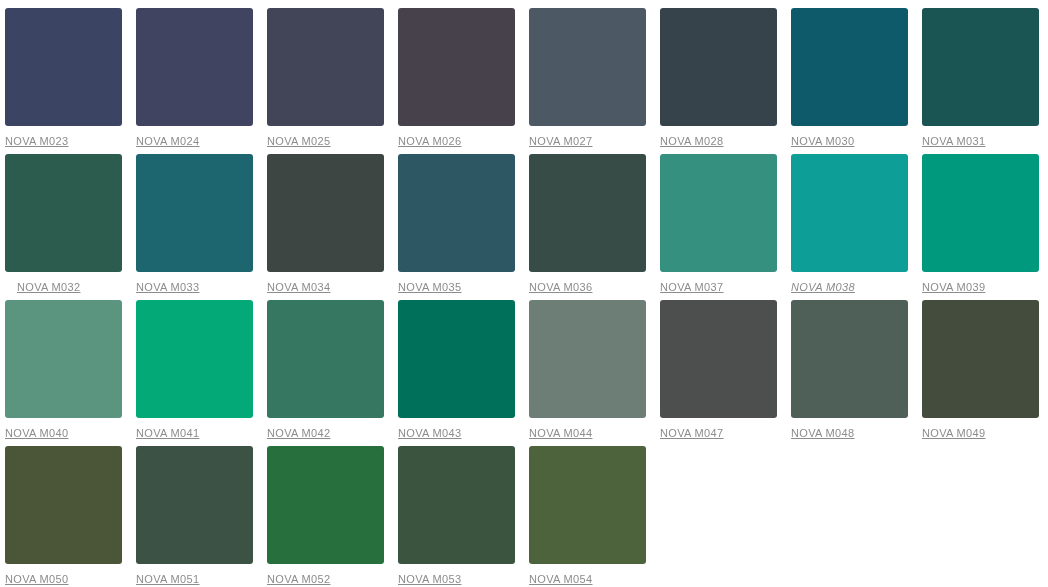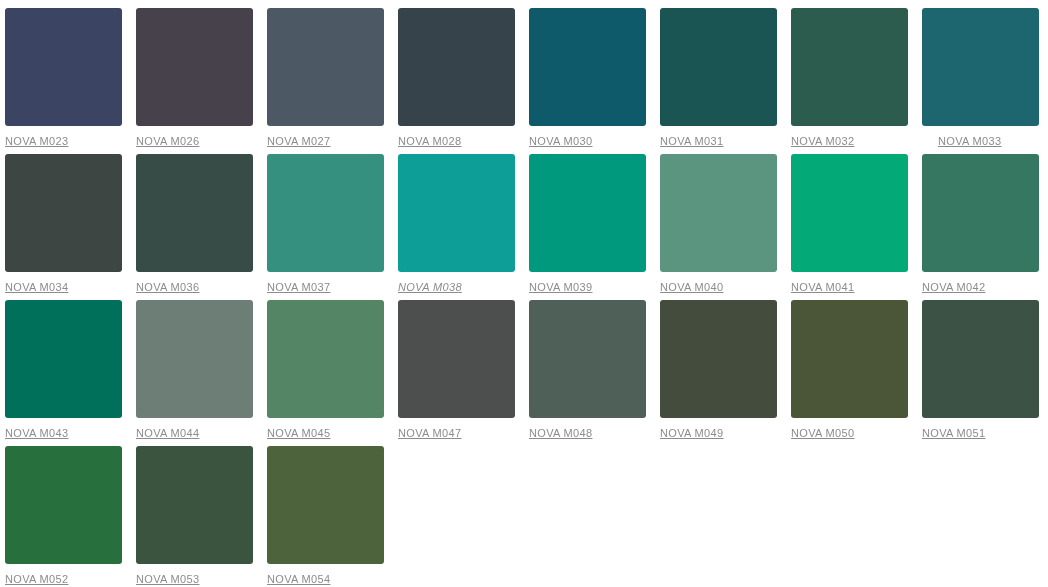--- a/index.html
+++ b/index.html
@@ -51,20 +51,28 @@
 </style>
 </head>
 <body style="background: rgb(255, 255, 255);">
 
 <main id="swatch-grid">
     <div class="swatch-cell">
       <div class="swatch-chip" title="#3b4463" style="background: rgb(59, 68, 99);"></div>
       <a class="swatch-label" style="color: rgb(140, 140, 140);">NOVA M023</a>
     </div>
     <div class="swatch-cell">
+      <div class="swatch-chip" title="#404461" style="background: rgb(64, 68, 97);"></div>
+      <a class="swatch-label" style="color: rgb(140, 140, 140);">NOVA M024</a>
+    </div>
+    <div class="swatch-cell">
+      <div class="swatch-chip" title="#424458" style="background: rgb(66, 68, 88);"></div>
+      <a class="swatch-label" style="color: rgb(140, 140, 140);">NOVA M025</a>
+    </div>
+    <div class="swatch-cell">
       <div class="swatch-chip" title="#47414c" style="background: rgb(71, 65, 76);"></div>
       <a class="swatch-label" style="color: rgb(140, 140, 140); text-align: center;">NOVA M026</a>
     </div>
     <div class="swatch-cell">
       <div class="swatch-chip" title="#4c5965" style="background: rgb(76, 89, 101);"></div>
       <a class="swatch-label" style="color: rgb(140, 140, 140);">NOVA M027</a>
     </div>
     <div class="swatch-cell">
       <div class="swatch-chip" title="#36434a" style="background: rgb(54, 67, 74);"></div>
       <a class="swatch-label" style="color: rgb(140, 140, 140);">NOVA M028</a>
@@ -72,29 +80,33 @@
     <div class="swatch-cell">
       <div class="swatch-chip" title="#0e5a6b" style="background: rgb(14, 90, 107);"></div>
       <a class="swatch-label" style="color: rgb(140, 140, 140);">NOVA M030</a>
     </div>
     <div class="swatch-cell">
       <div class="swatch-chip" title="#1a5453" style="background: rgb(26, 84, 83);"></div>
       <a class="swatch-label" style="color: rgb(140, 140, 140);">NOVA M031</a>
     </div>
     <div class="swatch-cell">
       <div class="swatch-chip" title="#2b5c4e" style="background: rgb(43, 92, 78);"></div>
-      <a class="swatch-label" style="color: rgb(140, 140, 140);">NOVA M032</a>
+      <a class="swatch-label" style="color: rgb(140, 140, 140); margin-left: 12px;">NOVA M032</a>
     </div>
     <div class="swatch-cell">
       <div class="swatch-chip" title="#1d6670" style="background: rgb(29, 102, 112);"></div>
-      <a class="swatch-label" style="color: rgb(140, 140, 140); margin-left: 16px;">NOVA M033</a>
+      <a class="swatch-label" style="color: rgb(140, 140, 140);">NOVA M033</a>
     </div>
     <div class="swatch-cell">
       <div class="swatch-chip" title="#3d4643" style="background: rgb(61, 70, 67);"></div>
       <a class="swatch-label" style="color: rgb(140, 140, 140);">NOVA M034</a>
+    </div>
+    <div class="swatch-cell">
+      <div class="swatch-chip" title="#2d5763" style="background: rgb(45, 87, 99);"></div>
+      <a class="swatch-label" style="color: rgb(140, 140, 140);">NOVA M035</a>
     </div>
     <div class="swatch-cell">
       <div class="swatch-chip" title="#374c47" style="background: rgb(55, 76, 71);"></div>
       <a class="swatch-label" style="color: rgb(140, 140, 140);">NOVA M036</a>
     </div>
     <div class="swatch-cell">
       <div class="swatch-chip" title="#369080" style="background: rgb(54, 144, 128);"></div>
       <a class="swatch-label" style="color: rgb(140, 140, 140);">NOVA M037</a>
     </div>
     <div class="swatch-cell">
@@ -119,24 +131,20 @@
     </div>
     <div class="swatch-cell">
       <div class="swatch-chip" title="#00705a" style="background: rgb(0, 112, 90);"></div>
       <a class="swatch-label" style="color: rgb(140, 140, 140);">NOVA M043</a>
     </div>
     <div class="swatch-cell">
       <div class="swatch-chip" title="#6d7e76" style="background: rgb(109, 126, 118);"></div>
       <a class="swatch-label" style="color: rgb(140, 140, 140);">NOVA M044</a>
     </div>
     <div class="swatch-cell">
-      <div class="swatch-chip" title="#548665" style="background: rgb(84, 134, 101);"></div>
-      <a class="swatch-label" style="color: rgb(140, 140, 140);">NOVA M045</a>
-    </div>
-    <div class="swatch-cell">
       <div class="swatch-chip" title="#4d4f4e" style="background: rgb(77, 79, 78);"></div>
       <a class="swatch-label" style="color: rgb(140, 140, 140);">NOVA M047</a>
     </div>
     <div class="swatch-cell">
       <div class="swatch-chip" title="#4f6058" style="background: rgb(79, 96, 88);"></div>
       <a class="swatch-label" style="color: rgb(140, 140, 140);">NOVA M048</a>
     </div>
     <div class="swatch-cell">
       <div class="swatch-chip" title="#444c3e" style="background: rgb(68, 76, 62);"></div>
       <a class="swatch-label" style="color: rgb(140, 140, 140);">NOVA M049</a>

